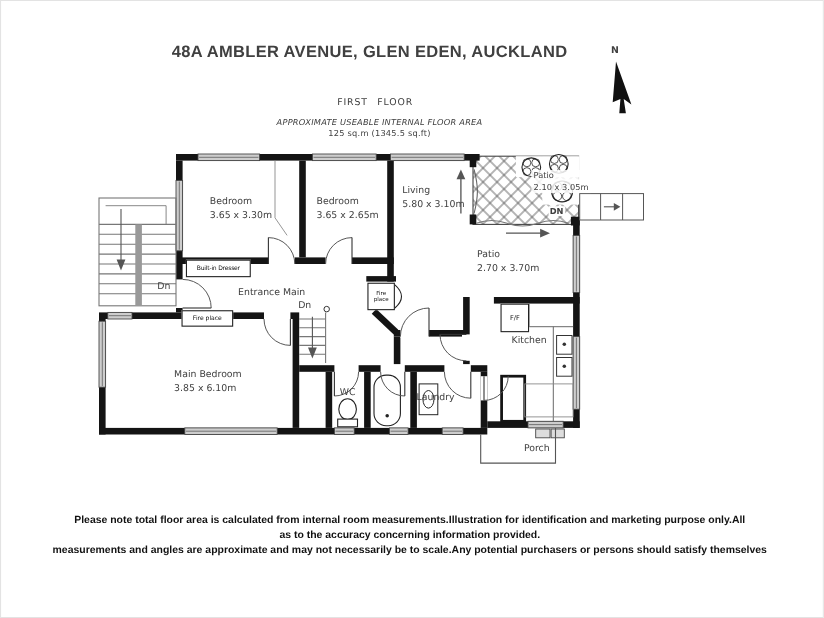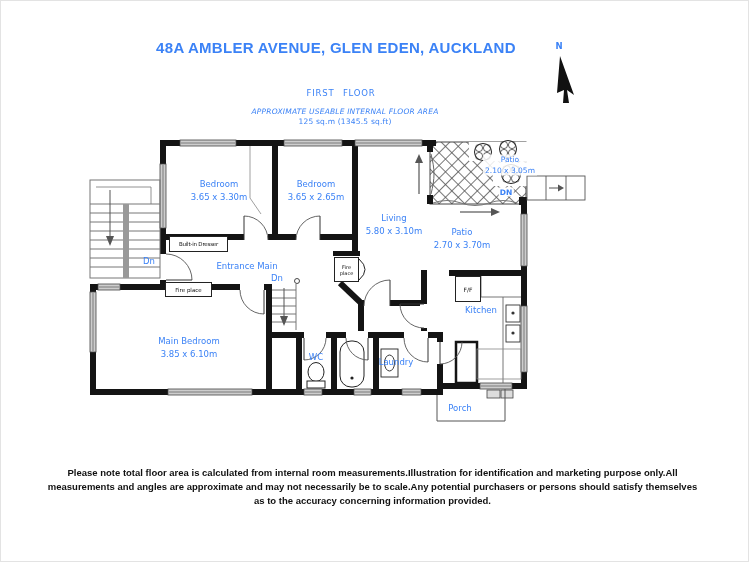--- a/index.html
+++ b/index.html
@@ -2,21 +2,21 @@
 <html><head>
 <meta charset="utf-8">
 <style>
   html,body{margin:0;padding:0;background:#fff;}
   .canvas{
     position:relative;width:749px;height:562px;background:#fff;overflow:hidden;
     box-shadow:inset 0 0 0 1px #e3e3e3;
     font-family:"DejaVu Sans",sans-serif;color:#111;
   }
   svg.plan{position:absolute;left:0;top:0;}
-  .lbl{position:absolute;transform:translate(-50%,-50%);text-align:center;white-space:nowrap;color:#3b82f6;}
+  .lbl{position:absolute;transform:translate(-50%,-50%);text-align:left;white-space:nowrap;color:#404040;}
   .title{font-family:"Liberation Sans",sans-serif;font-weight:bold;font-size:15px;letter-spacing:.3px;}
   .floor{font-size:8.5px;letter-spacing:.8px;word-spacing:5px;}
   .area{font-size:7.5px;letter-spacing:.2px;}
   .north-n{font-weight:bold;font-size:8.5px;}
   .room{font-size:8.5px;line-height:12.5px;}
   .room span{display:block;}
   .patio-lbl{font-size:7.5px;line-height:10.5px;background:rgba(255,255,255,.85);padding:0 2px;}
   .boxlbl{position:absolute;border:1px solid #222;background:#fff;display:flex;align-items:center;justify-content:center;text-align:center;box-sizing:border-box;}
   .dn{font-size:8.5px;}
   .dn-patio{font-size:7.5px;font-weight:bold;background:#fff;padding:0 1px;}
@@ -238,50 +238,50 @@
 <div class="lbl north-n" style="left:559px;top:46px;">N</div>
 
 <div class="lbl room" style="left:219px;top:190px;">
   <span>Bedroom</span>
   <span>3.65 x 3.30m</span>
 </div>
 <div class="lbl room" style="left:316px;top:190px;">
   <span>Bedroom</span>
   <span>3.65 x 2.65m</span>
 </div>
-<div class="lbl room" style="left:394px;top:180px;margin-top:44px;">
+<div class="lbl room" style="left:394px;top:180px;">
   <span>Living</span>
   <span>5.80 x 3.10m</span>
 </div>
 <div class="lbl room patio-lbl" style="left:470px;top:165px;margin-left:40px;">
   <span>Patio</span>
   <span>2.10 x 3.05m</span>
 </div>
 <div class="lbl room" style="left:462px;top:238px;">
   <span>Patio</span>
   <span>2.70 x 3.70m</span>
 </div>
 <div class="lbl room" style="left:189px;top:347px;">
   <span>Main Bedroom</span>
   <span>3.85 x 6.10m</span>
 </div>
 <div class="lbl room" style="left:481px;top:310px;">Kitchen</div>
 <div class="lbl room" style="left:247px;top:266px;">Entrance Main</div>
 <div class="lbl room" style="left:316px;top:357px;">WC</div>
 <div class="lbl room" style="left:396px;top:362px;">Laundry</div>
-<div class="lbl room" style="left:460px;top:408px;">Porch</div>
+<div class="lbl room" style="left:488px;top:408px;">Porch</div>
 
 <div class="boxlbl" style="left:169px;top:236px;width:59px;height:16px;font-size:5.5px;letter-spacing:-0.2px;">Built-in Dresser</div>
 <div class="boxlbl" style="left:334px;top:257px;width:25px;height:25px;font-size:5px;line-height:6px;">Fire place</div>
 <div class="boxlbl" style="left:165px;top:282px;width:47px;height:15px;font-size:5.5px;">Fire place</div>
 <div class="boxlbl" style="left:455px;top:276px;width:26px;height:26px;font-size:6px;">F/F</div>
 
 <div class="lbl dn" style="left:149px;top:261px;">Dn</div>
 <div class="lbl dn" style="left:277px;top:278px;">Dn</div>
 <div class="lbl dn-patio" style="left:506px;top:192px;">DN</div>
 
 <div class="footer">
   <div>Please note total floor area is calculated from internal room measurements.Illustration for identification and marketing purpose only.All</div>
+  <div>as to the accuracy concerning information provided.</div>
   <div>measurements and angles are approximate and may not necessarily be to scale.Any potential purchasers or persons should satisfy themselves</div>
-  <div>as to the accuracy concerning information provided.</div>
 </div>
 
 </div>
 
 </body></html>

